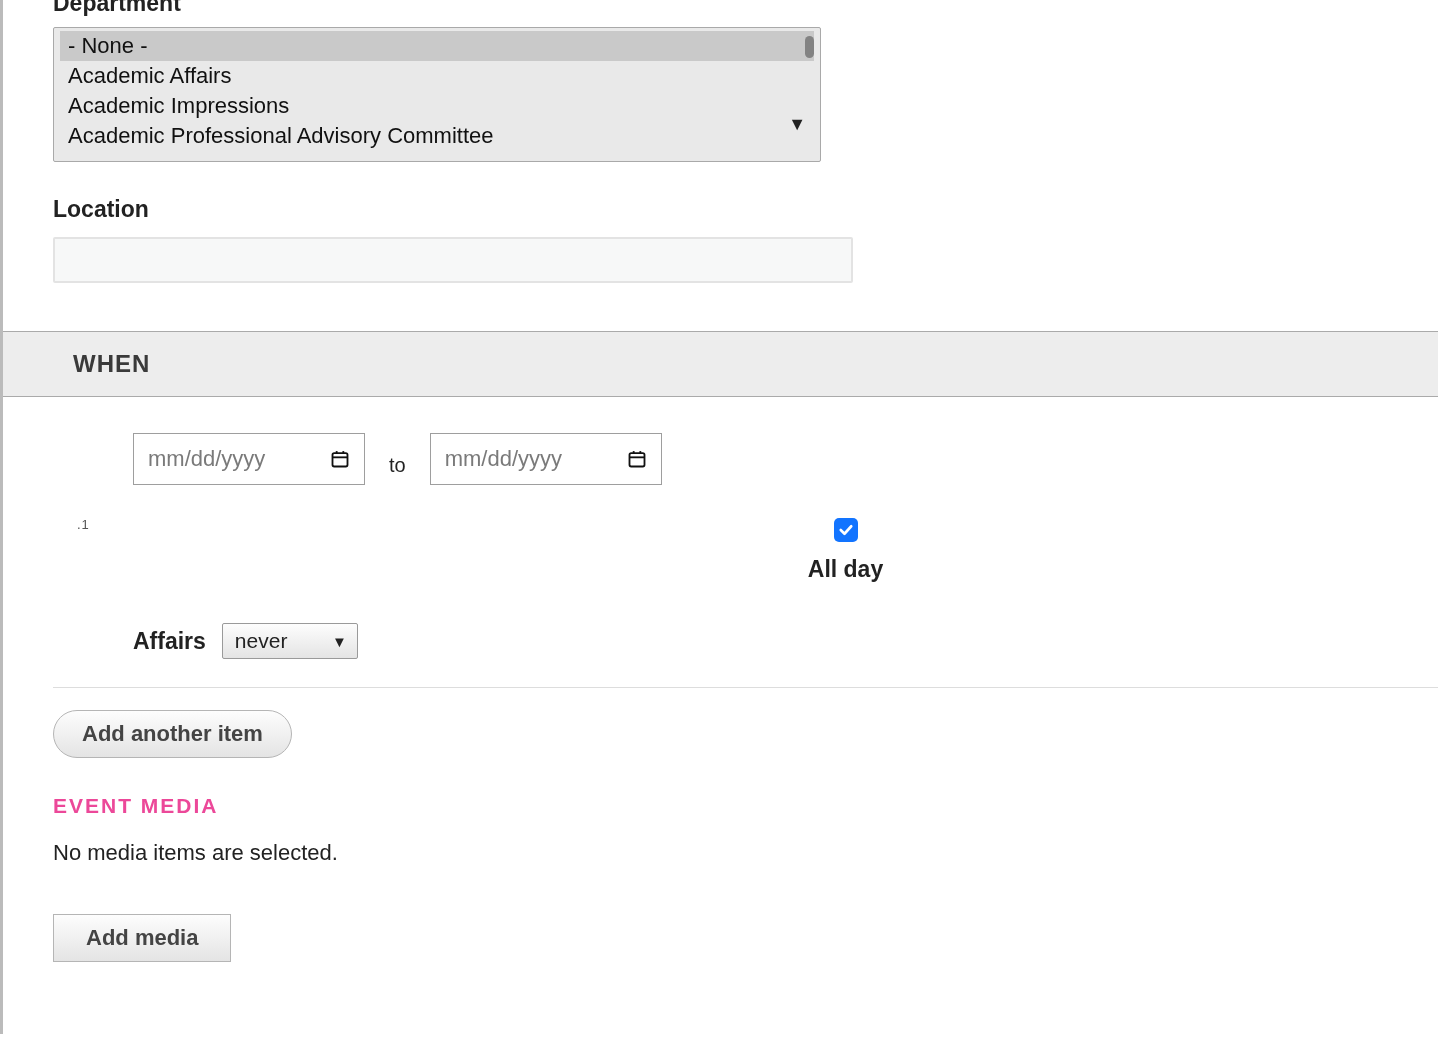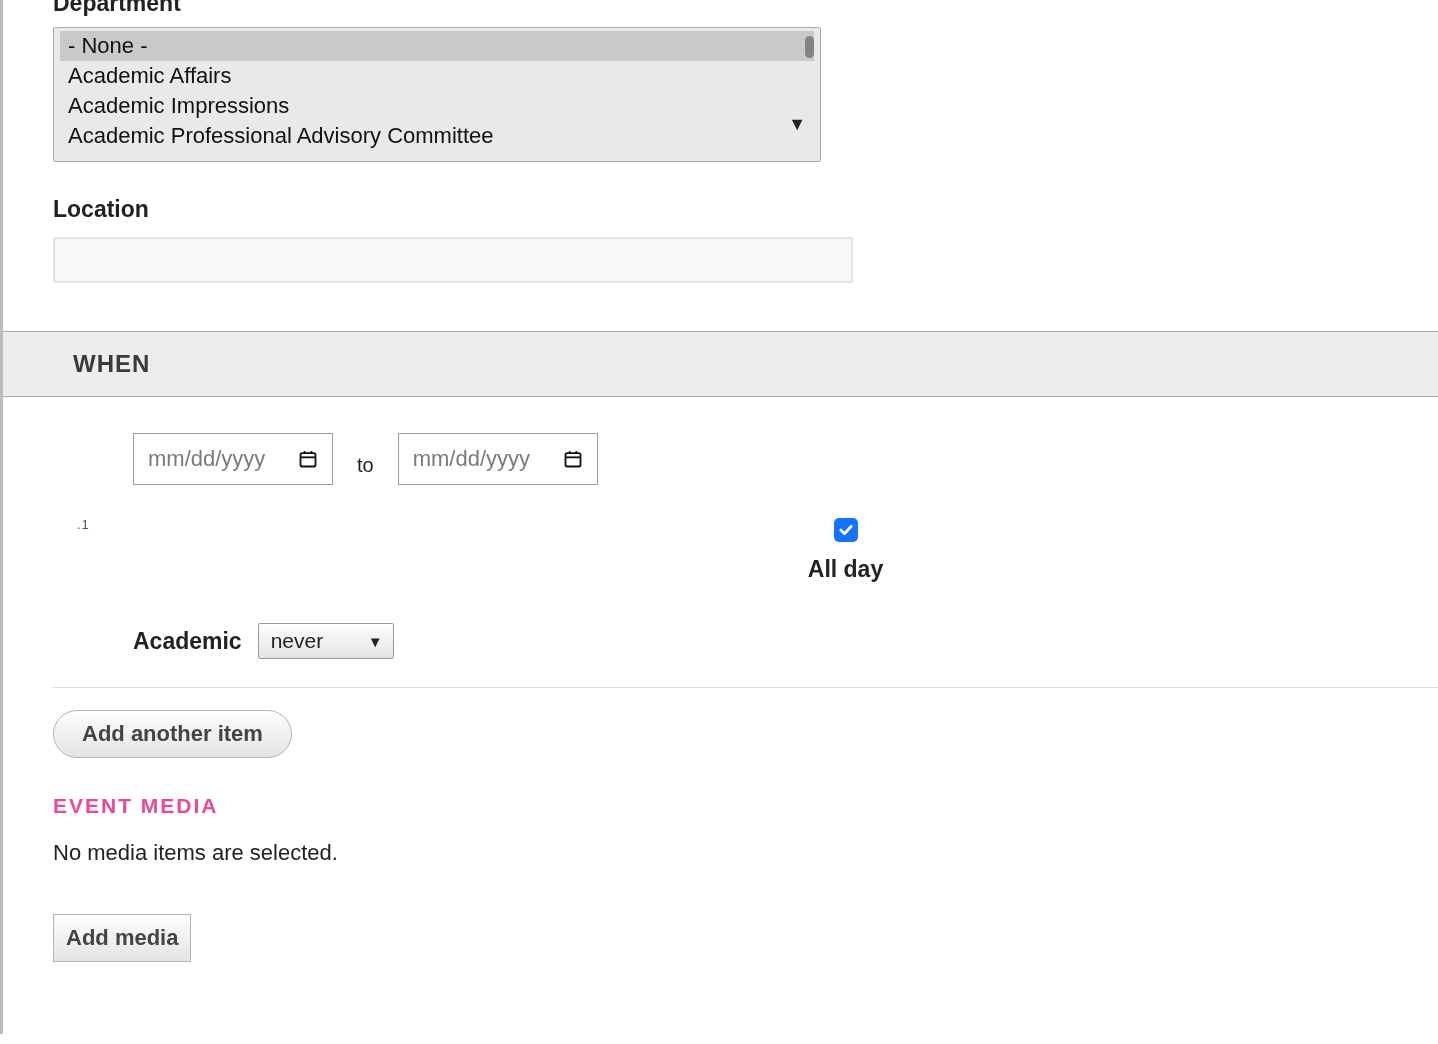--- a/index.html
+++ b/index.html
@@ -101,21 +101,21 @@
   
   .date-row {
     display: flex;
     align-items: center;
     gap: 24px;
     margin-top: 36px;
     margin-left: 130px;
   }
   .date-input-wrap {
     position: relative;
-    width: 200px;
+    width: 232px;
     height: 52px;
     border: 1px solid #9e9e9e;
     display: flex;
     align-items: center;
     padding: 0 14px;
     background: #fff;
   }
   .date-input-wrap .placeholder {
     color: #7a7a7a;
     font-size: 22px;
@@ -229,21 +229,21 @@
   .media-empty {
     margin: 22px 0 0 50px;
     font-size: 22px;
     color: #222;
   }
 
   
   .flat-button {
     margin: 48px 0 0 50px;
     display: inline-block;
-    padding: 10px 12px;
+    padding: 10px 32px;
     font-size: 22px;
     font-weight: 700;
     color: #444;
     border: 1px solid #b5b5b5;
     background: linear-gradient(#fdfdfd, #e4e4e4);
     cursor: pointer;
   }
 </style>
 </head>
 <body>
@@ -305,21 +305,21 @@
   <div class="allday-row">
     <span class="checkbox">
       <svg viewBox="0 0 24 24" width="18" height="18" fill="none" stroke="#fff" stroke-width="3.5" stroke-linecap="round" stroke-linejoin="round">
         <polyline points="5 12 10 17 19 7"></polyline>
       </svg>
     </span>
     <span class="allday-label">All day</span>
   </div>
 
   <div class="repeats-row">
-    <span class="repeats-label">Academic</span>
+    <span class="repeats-label">Affairs</span>
     <div class="select-control">
       <span>never</span>
       <span class="caret">▼</span>
     </div>
   </div>
 
   <hr class="thin-divider">
 
   <button class="pill-button">Add another item</button>
 

